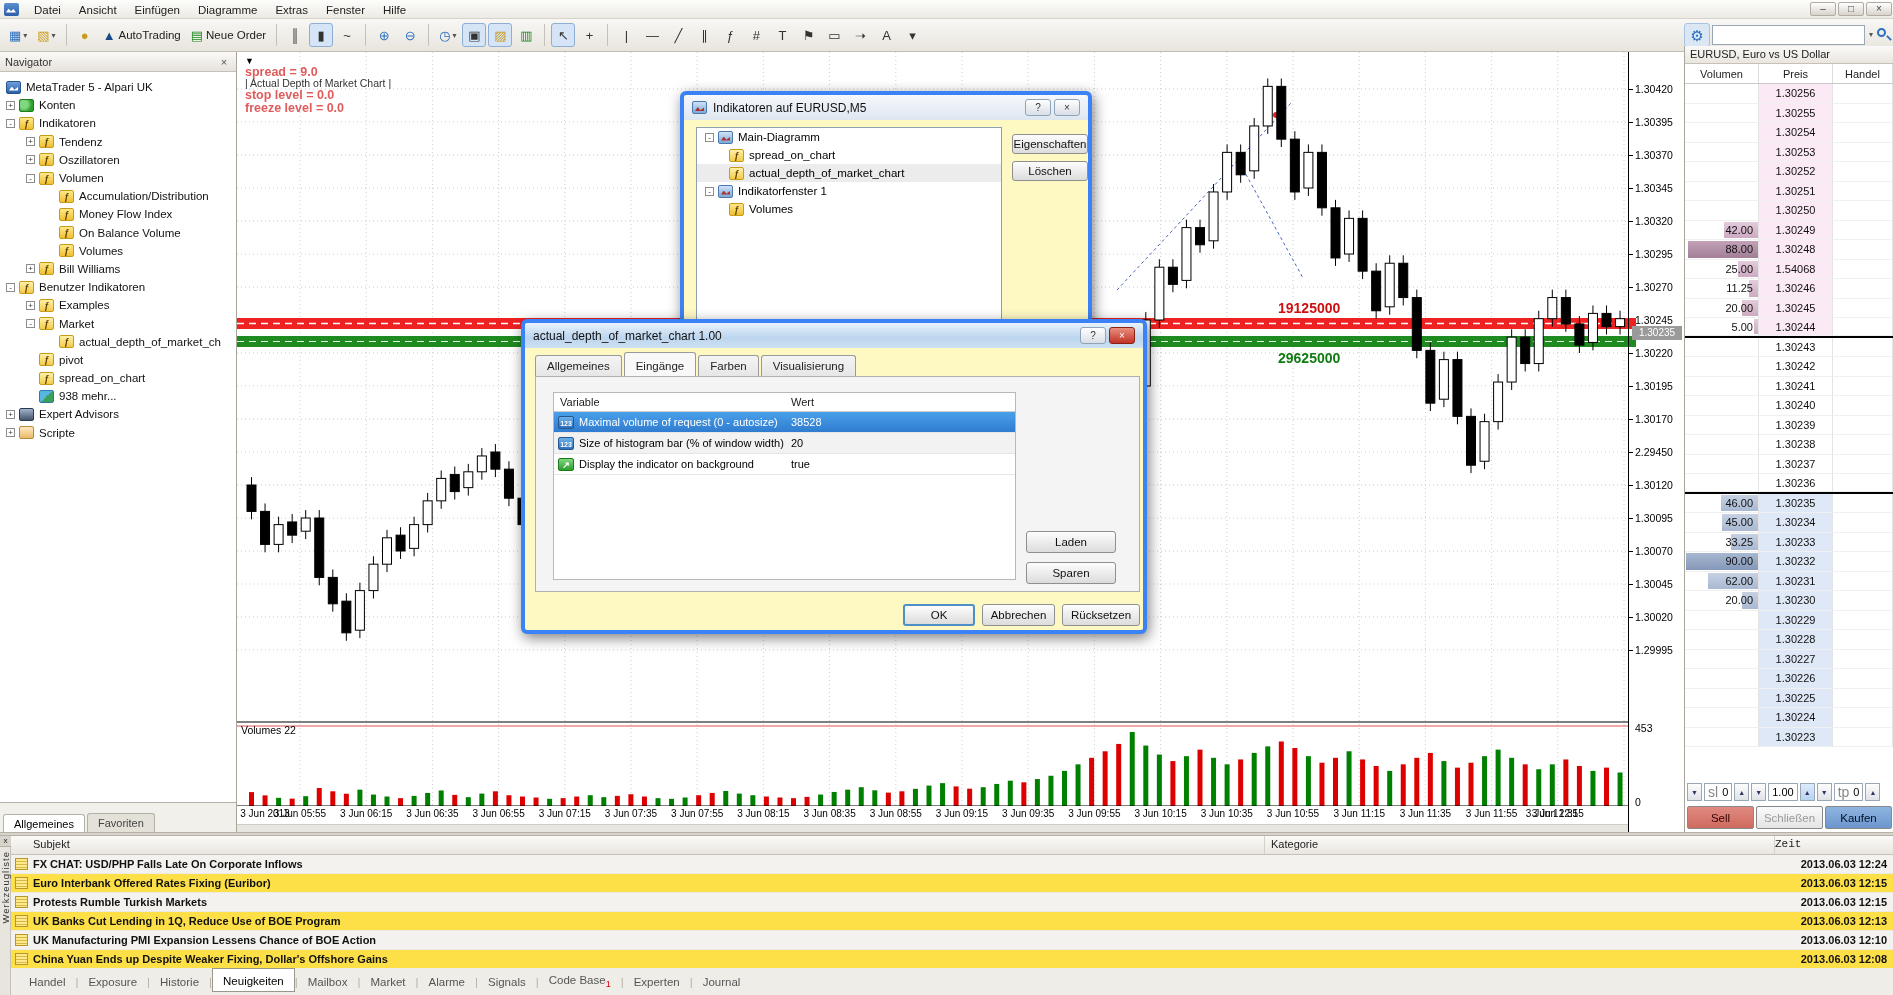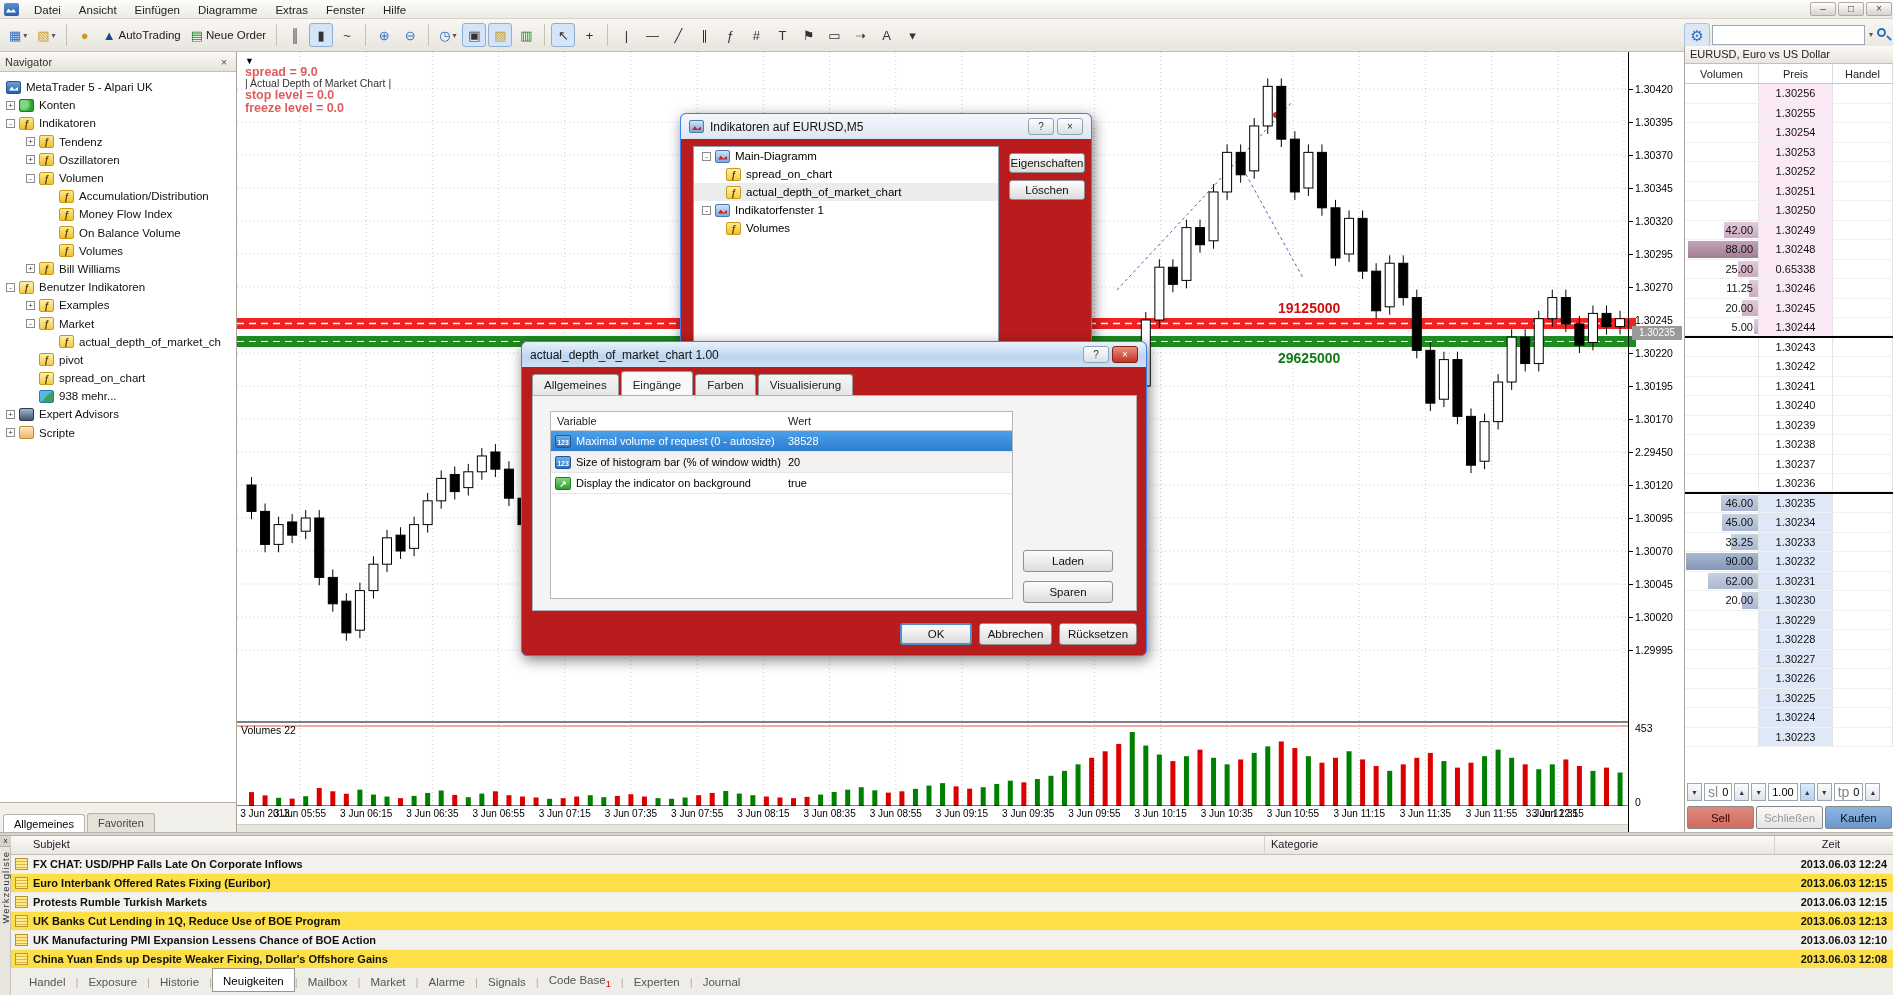--- a/index.html
+++ b/index.html
@@ -66,21 +66,21 @@
   #chart-anno { position:absolute; left:8px; top:4px; z-index:2; }
   .red-anno { color:#e05c5c; font-size:12.5px; font-weight:bold; line-height:13px; }
   #admc-label { color:#333; font-size:10.5px; margin:-2px 0 0 0; }
   .band-label { position:absolute; font-size:14px; font-weight:bold; z-index:2; }
   #time-axis { position:absolute; left:0; top:756px; width:1391px; height:16px; }
   .time-lbl { position:absolute; font-size:10px; color:#000; transform:translateX(-50%); white-space:nowrap; }
   #hscroll { position:absolute; left:0; top:772px; width:1391px; height:8px; background:#e8e6e0; border-top:1px solid #cfccc4; }
   #vol-label { position:absolute; left:4px; top:672px; font-size:10.5px; color:#000; z-index:2; }
 
   
-  .dlg { position:absolute; background:#b91c1c; border:1px solid #3b82f6; border-radius:6px; box-shadow:2px 4px 14px rgba(0,0,0,.5);margin-top:22px; }
+  .dlg { position:absolute; background:#fef9c3; border:4px solid #3b82f6; border-radius:6px; box-shadow:2px 4px 14px rgba(0,0,0,.5); }
   .dlg-title { height:25px; border-radius:5px 5px 0 0; display:flex; align-items:center; padding:0 8px; font-size:12px; color:#111; }
   .t-active { background:linear-gradient(#e9f2fc,#bcd5ee 60%,#cfe1f3); }
   .t-inactive { background:linear-gradient(#f5f8fc,#dde6f0); }
   .dlg-btns { margin-left:auto; display:flex; gap:3px; }
   .dlg-sq { width:26px; height:17px; border:1px solid #8fa4b8; border-radius:3px; background:linear-gradient(#fefefe,#d9dfe6); font-size:10px; color:#333; text-align:center; line-height:15px; }
   .dlg-sq.close-red { background:linear-gradient(#e88f7f,#c23325); color:#fff; border-color:#8d2014; }
   .btn { border:1px solid #8f8f8f; border-radius:3px; background:linear-gradient(#fdfdfd,#dcdcdc); font-size:11.5px; color:#111; text-align:center; }
   .btn.default { border:2px solid #4d90c8; }
 
   
@@ -141,21 +141,21 @@
   #btn-buy { background:linear-gradient(#8fb4e0,#6b97cd); color:#012; }
 
   
   #h-splitter { position:absolute; left:0; top:832px; width:1893px; height:4px; background:#d8d4cc; border-top:1px solid #b5b1a6; border-bottom:1px solid #b5b1a6; }
 
   
   #news { position:absolute; left:11px; top:836px; width:1882px; height:132px; background:#fde047; overflow:hidden; }
   #news-head { display:flex; height:19px; background:linear-gradient(#fbfaf8,#e9e6df); border-bottom:1px solid #c5c1b8; font-size:11px; color:#222; }
   #news-head .nh-sub { flex:1; padding:2px 0 0 22px; border-right:1px solid #d5d1c8; }
   #news-head .nh-cat { width:510px; padding:2px 0 0 6px; border-right:1px solid #d5d1c8; }
-  #news-head .nh-time { width:118px; padding:2px 6px 0 0; text-align:center; }
+  #news-head .nh-time { width:118px; padding:2px 6px 0 0; text-align:left;font-family:Liberation Mono, monospace; }
   .news-row { display:flex; height:19px; align-items:center; font-size:11px; border-bottom:1px solid #eceae5; }
   .news-row.alt { background:#f3f2ef; }
   .np-ic { width:13px; height:12px; margin:0 5px 0 4px; flex:none; border:1px solid #b8952a; background:repeating-linear-gradient(#ffe98a 0 2px,#d9b84a 2px 3px); }
   .news-subj { flex:1; font-weight:bold; color:#111; white-space:nowrap; overflow:hidden; }
   .news-cat { width:510px; }
   .news-time { width:118px; text-align:right; padding-right:6px; color:#111; font-weight:bold; }
   #tool-strip { position:absolute; left:0; top:836px; width:11px; height:159px; background:#e8e5de; border-right:1px solid #c5c1b8; }
   #strip-close { width:11px; height:11px; font-size:8px; line-height:10px; text-align:center; color:#222; background:#d8d4cc; border-bottom:1px solid #b5b1a6; }
   #strip-label { writing-mode:vertical-rl; transform:rotate(180deg); font-size:9.5px; color:#333; margin:4px 0 0 0px; letter-spacing:1px; }
 
@@ -901,21 +901,21 @@
           <div class="d-cell d-price p-ask">1.30249</div>
           <div class="d-cell d-trade"></div>
         </div>
         <div class="d-row">
           <div class="d-cell d-vol"><span class="bar bar-ask dark" style="width: 70px;"></span><span>88.00</span></div>
           <div class="d-cell d-price p-ask">1.30248</div>
           <div class="d-cell d-trade"></div>
         </div>
         <div class="d-row">
           <div class="d-cell d-vol"><span class="bar bar-ask" style="width: 20px;"></span><span>25.00</span></div>
-          <div class="d-cell d-price p-ask">0.65338</div>
+          <div class="d-cell d-price p-ask">1.54068</div>
           <div class="d-cell d-trade"></div>
         </div>
         <div class="d-row">
           <div class="d-cell d-vol"><span class="bar bar-ask" style="width: 9px;"></span><span>11.25</span></div>
           <div class="d-cell d-price p-ask">1.30246</div>
           <div class="d-cell d-trade"></div>
         </div>
         <div class="d-row">
           <div class="d-cell d-vol"><span class="bar bar-ask" style="width: 16px;"></span><span>20.00</span></div>
           <div class="d-cell d-price p-ask">1.30245</div>

